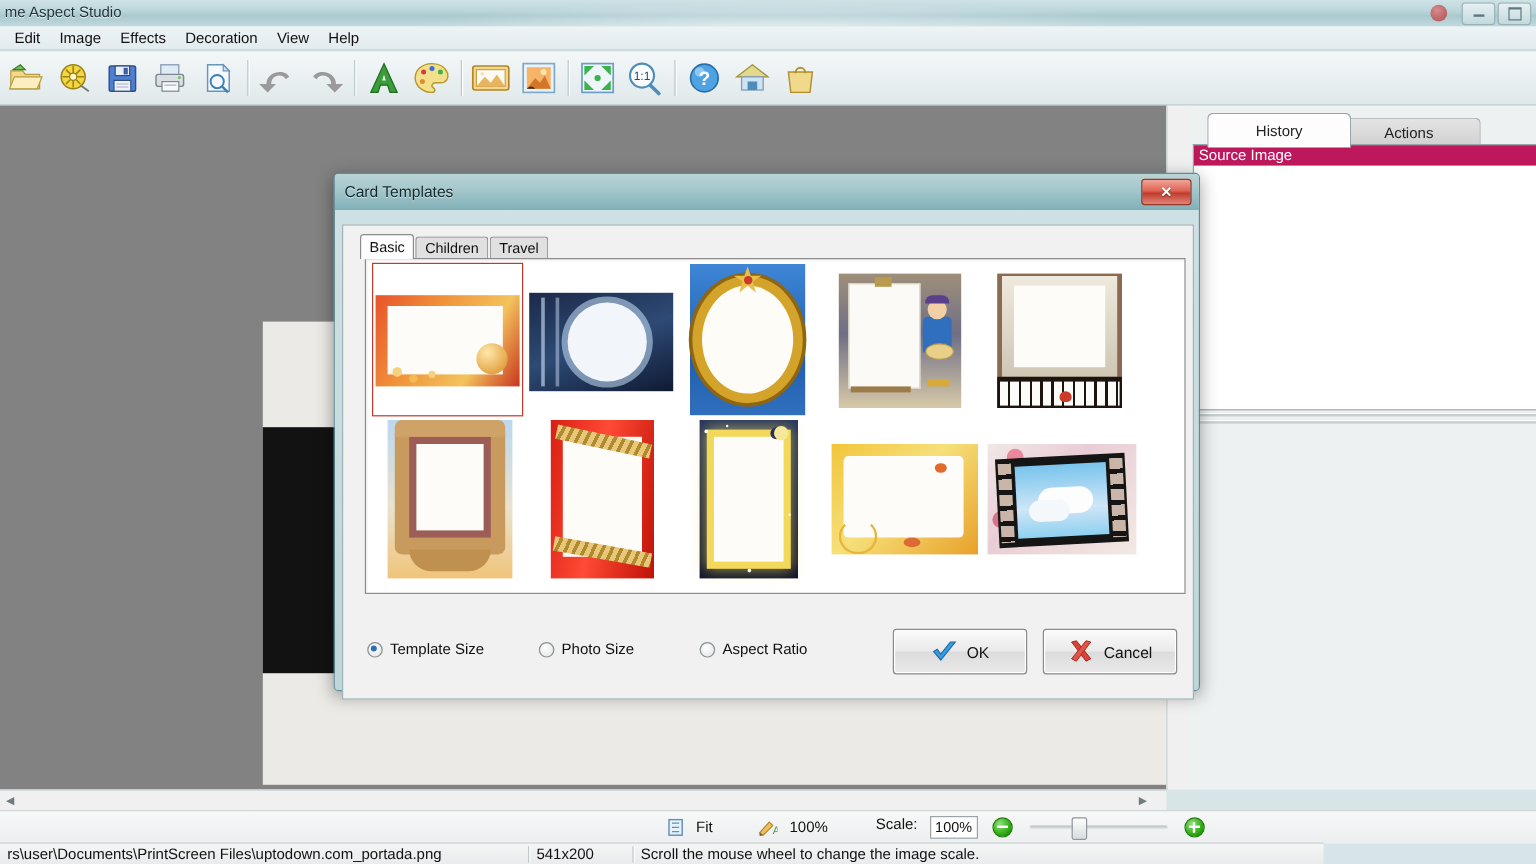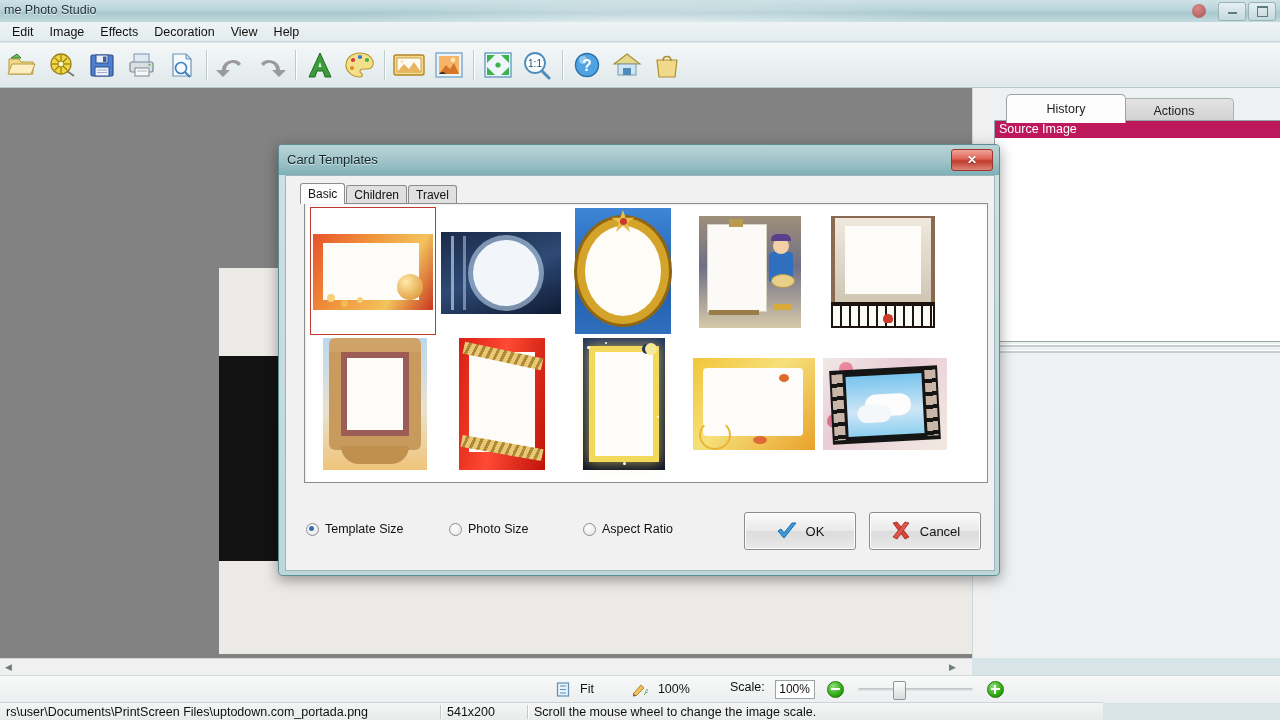--- a/index.html
+++ b/index.html
@@ -159,21 +159,21 @@
   }
   .dlg-title .t{position:absolute;left:8px;top:7px;font-size:13px;color:#13282e;text-shadow:0 1px 0 rgba(255,255,255,.6);}
   .dlg-close{
     position:absolute;right:6px;top:4px;width:40px;height:20px;border-radius:3px;
     background:linear-gradient(to bottom,#f0a49a 0%,#e06353 45%,#c03c2c 55%,#e08478 100%);
     border:1px solid #9b3527;
     display:flex;align-items:center;justify-content:center;
     color:#fff;font-size:12px;font-weight:bold;text-shadow:0 1px 1px rgba(0,0,0,.5);
   }
   .dlg-body{
-    position:absolute;left:6px;top:30px;width:710px;height:396px;
+    position:absolute;left:6px;top:42px;width:710px;height:396px;
     background:#f1f1f1;border:1px solid #9fb4b8;box-sizing:border-box;padding-left:36px;
   }
   .tabstrip{position:absolute;left:14px;top:8px;height:20px;display:flex;align-items:flex-end;}
   .dtab{
     height:18px;line-height:18px;padding:0 7px;font-size:12px;
     border:1px solid #8d8d8d;border-bottom:none;background:#e0e0e0;
     border-radius:3px 3px 0 0;margin-right:1px;color:#111;
   }
   .dtab.active{height:20px;line-height:20px;background:#fdfdfd;border-color:#8d8d8d;position:relative;z-index:2;}
   .gridbox{
@@ -202,21 +202,21 @@
     display:flex;align-items:center;justify-content:center;gap:8px;
     font-size:13px;color:#111;box-shadow:inset 0 0 0 1px #fff;
   }
   svg{display:block;}
 </style>
 </head>
 <body>
 
 <div class="titlebar">
   <div class="glow"></div>
-  <div class="ttl">me Photo Studio</div>
+  <div class="ttl">me Aspect Studio</div>
   <div class="redsplotch"></div>
   <div class="wbtns">
     <div class="wbtn min">
         <i></i>
       </div>
     <div class="wbtn max">
         <i></i>
       </div>
   </div>
 </div>

